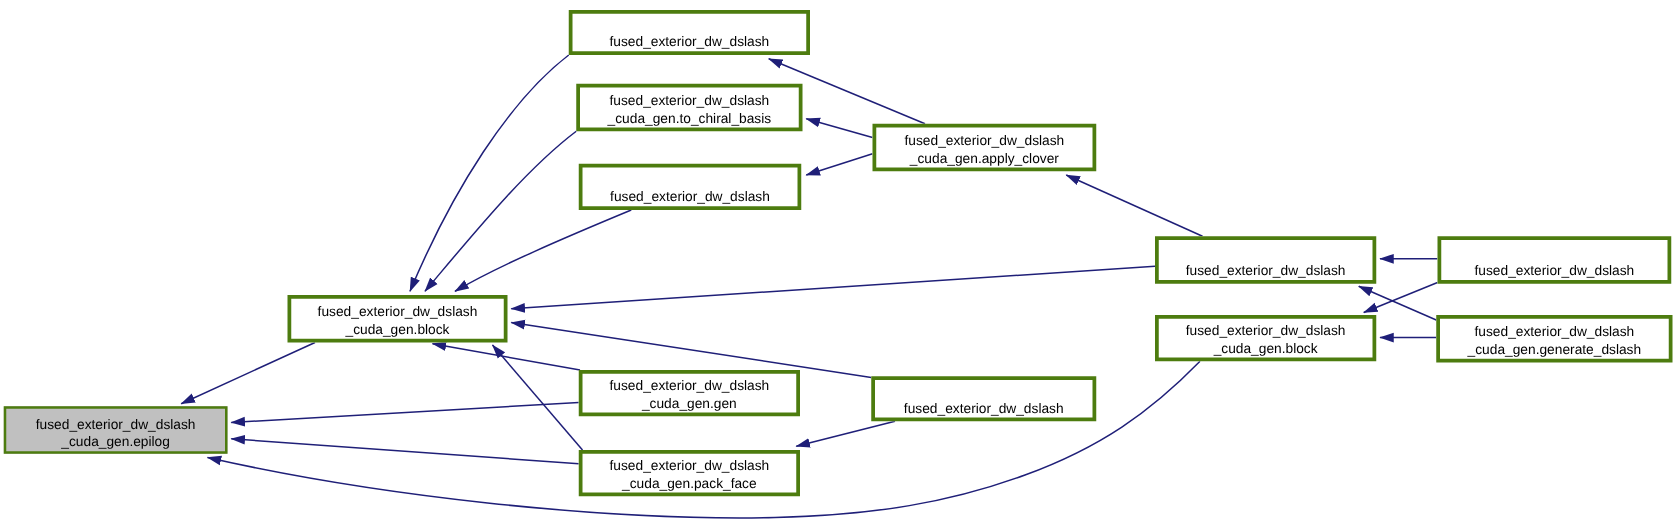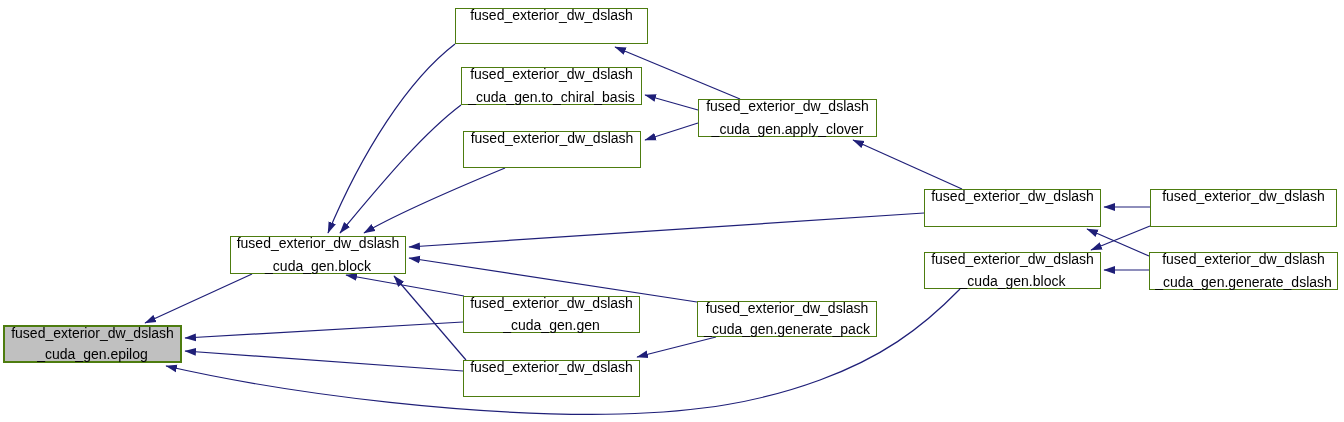--- a/index.html
+++ b/index.html
@@ -8,24 +8,24 @@
     width:1344px;height:422px;
     overflow:hidden;
     font-family:"Liberation Sans","DejaVu Sans",sans-serif;
   }
   #edges{position:absolute;left:0;top:0;width:1344px;height:422px;}
   .edge{fill:none;stroke-width:1.2px;}
   .node{
     position:absolute;
     box-sizing:border-box;
     background:#ffffff;
-    border:1px solid #4d7c0f;
-    display:flex;flex-direction:column;justify-content:space-between;
+    border:3px solid #4d7c0f;
+    display:flex;flex-direction:column;justify-content:flex-end;
     text-align:center;
-    font-size:14px;line-height:13.5px;
+    font-size:11px;line-height:13.5px;
     color:#000;
     white-space:nowrap;
     cursor:pointer;
   }
   .node.selected{
     background:#c0c0c0;
     border-width:2px;
     cursor:default;
   }
   .node span{display:block;}
@@ -85,24 +85,24 @@
       <div class="node selected" style="left: 3px; top: 325px; width: 179px; height: 38px;">
         <span>fused_exterior_dw_dslash</span>
         <span>_cuda_gen.epilog</span>
       </div>
       <div class="node" style="left: 463px; top: 296px; width: 177px; height: 37px;">
         <span>fused_exterior_dw_dslash</span>
         <span>_cuda_gen.gen</span>
       </div>
       <div class="node" style="left: 463px; top: 360px; width: 177px; height: 37px;">
         <span>fused_exterior_dw_dslash</span>
+        <span>_cuda_gen.pack_face</span>
       </div>
       <div class="node" style="left: 697px; top: 301px; width: 180px; height: 36px;">
         <span>fused_exterior_dw_dslash</span>
-        <span>_cuda_gen.generate_pack</span>
       </div>
       <div class="node" style="left: 924px; top: 189px; width: 177px; height: 38px;">
         <span>fused_exterior_dw_dslash</span>
       </div>
       <div class="node" style="left: 924px; top: 252px; width: 177px; height: 37px;">
         <span>fused_exterior_dw_dslash</span>
         <span>_cuda_gen.block</span>
       </div>
       <div class="node" style="left: 1150px; top: 189px; width: 187px; height: 38px;">
         <span>fused_exterior_dw_dslash</span>

